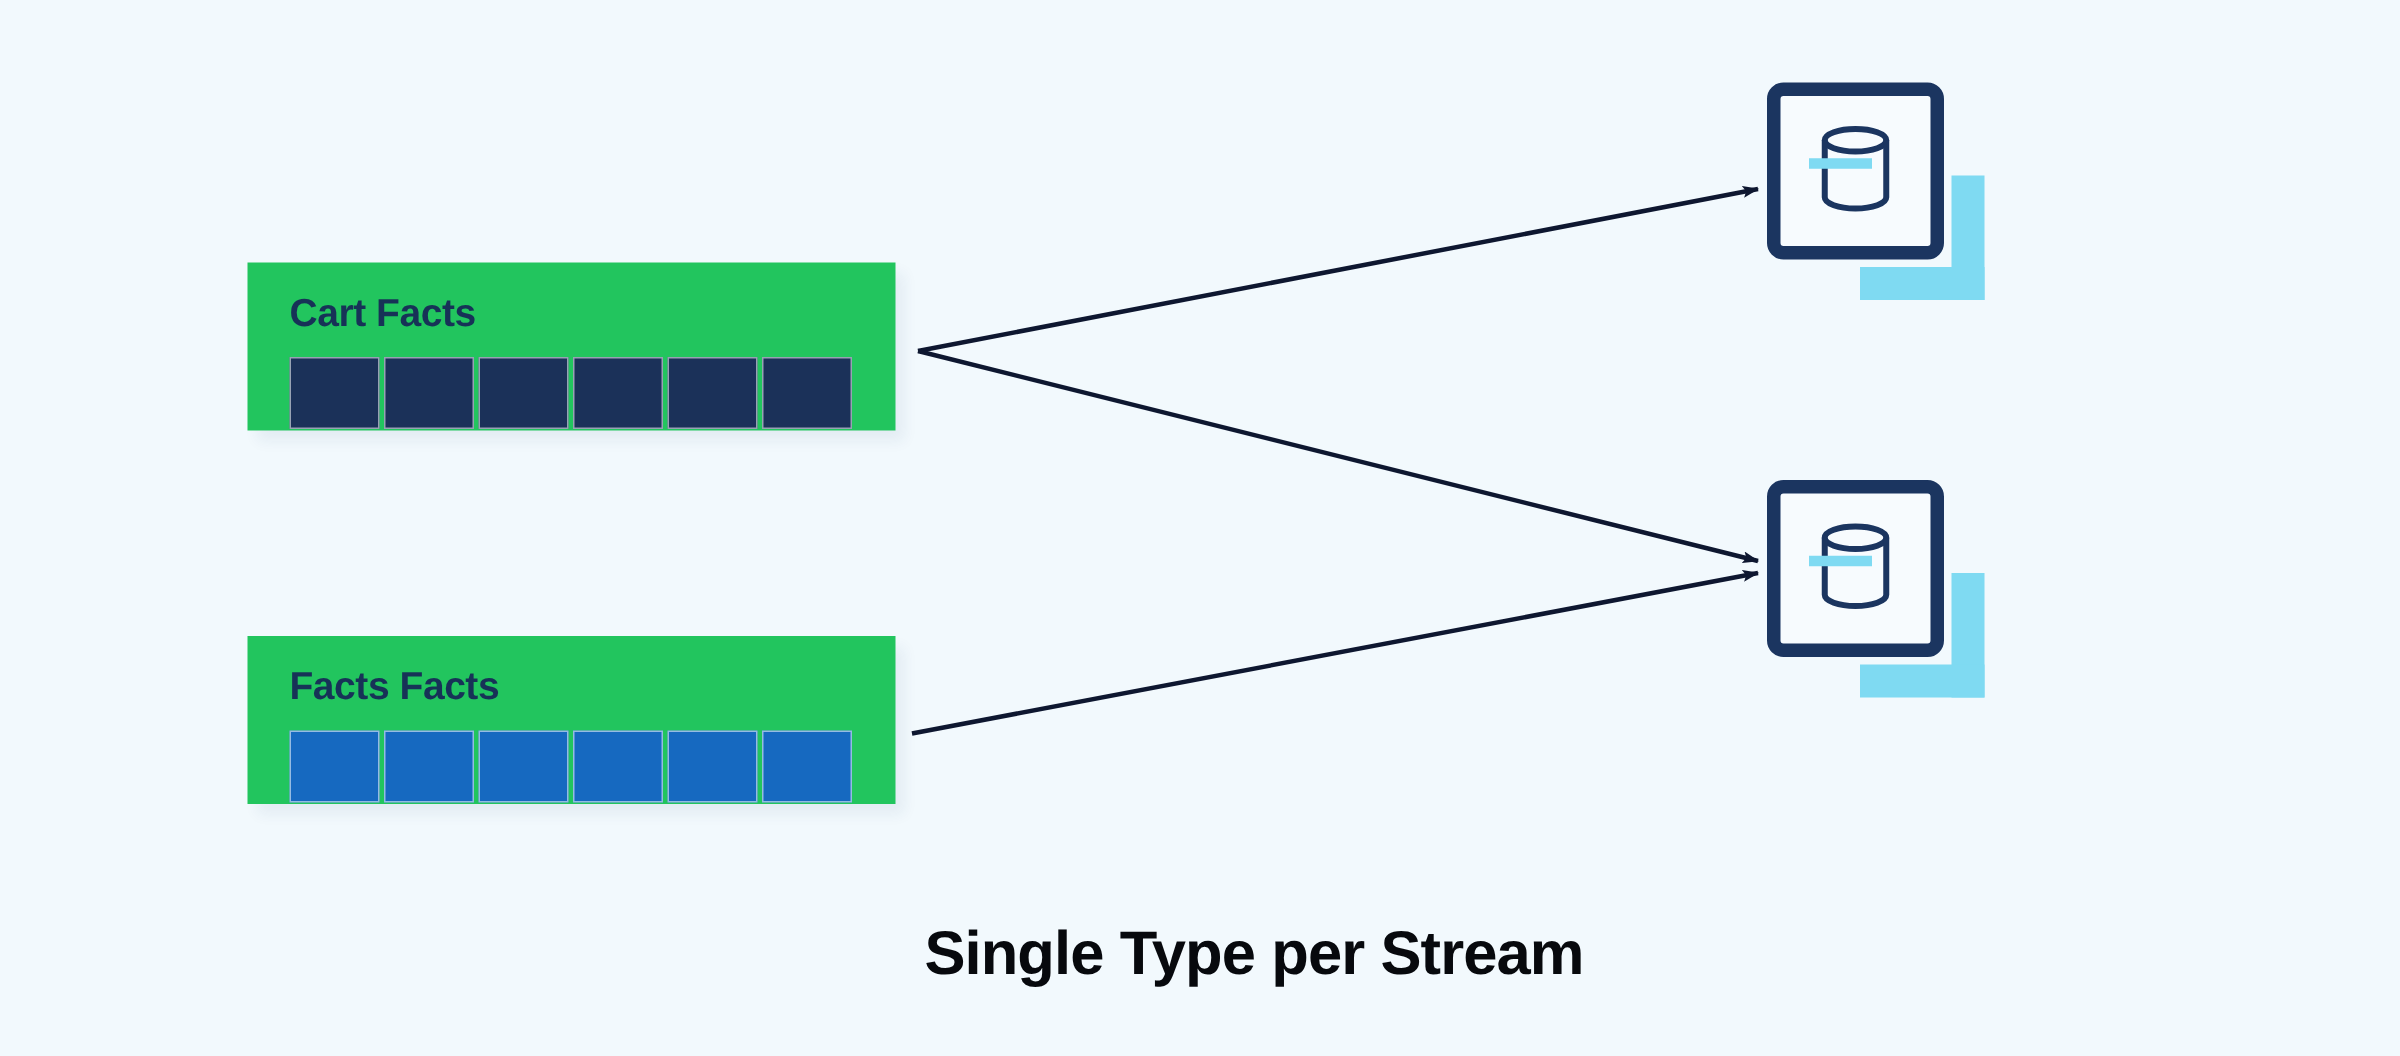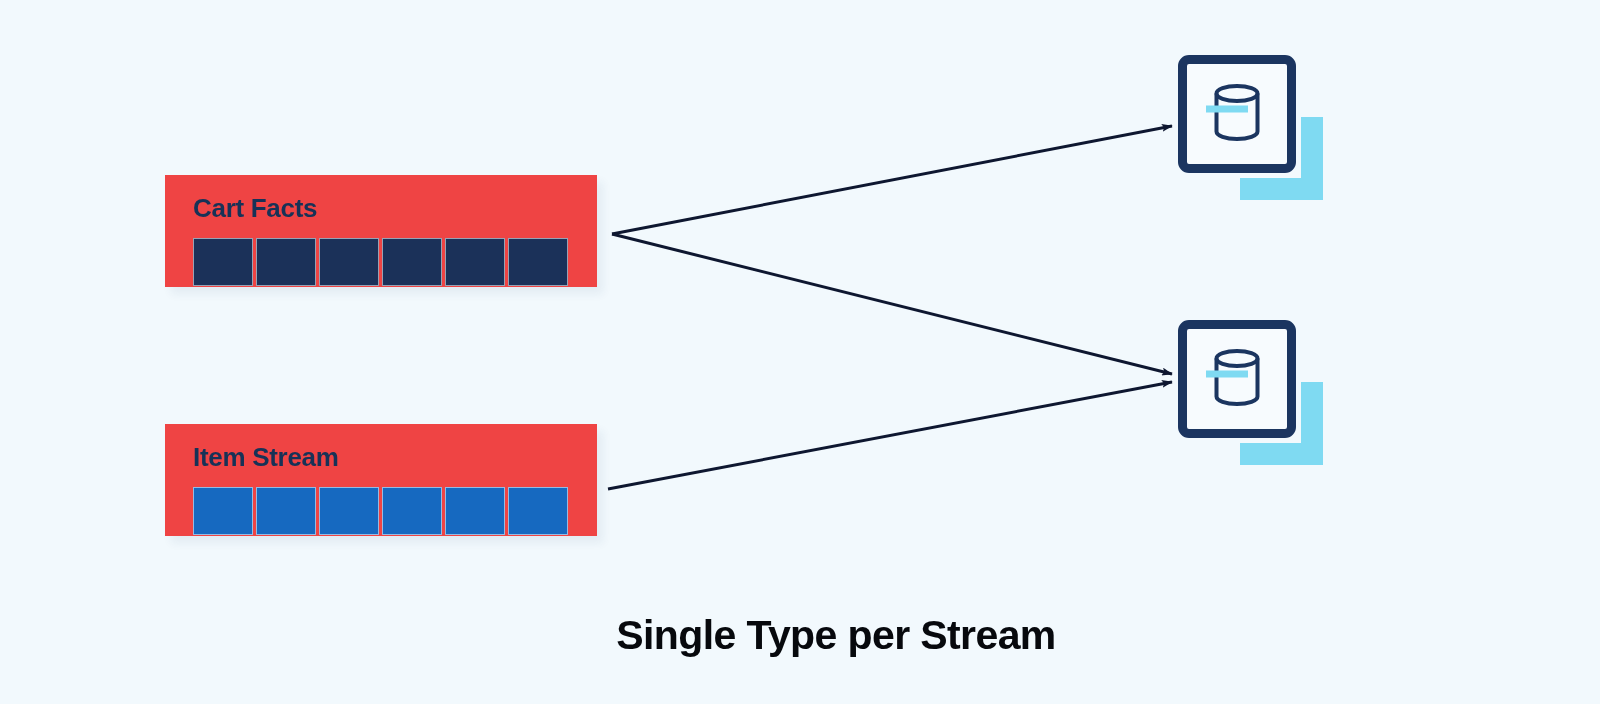--- a/index.html
+++ b/index.html
@@ -29,21 +29,21 @@
     top: 0;
     width: 1600px;
     height: 704px;
     pointer-events: none;
     z-index: 1;
   }
 
   
   .stream-card {
     position: absolute;
-    background: #ef4444;
+    background: #22c55e;
     box-shadow: 6px 7px 9px rgba(30, 60, 100, 0.065);
     z-index: 2;
     box-sizing: border-box;
     padding: 20px 27px 0 28px;
   }
   .stream-card .card-title {
     font-size: 26px;
     font-weight: bold;
     color: #173257;
     letter-spacing: -0.3px;
@@ -160,21 +160,21 @@
       <div class="segment" style="background:#1b3159"></div>
       <div class="segment" style="background:#1b3159"></div>
       <div class="segment" style="background:#1b3159"></div>
       <div class="segment" style="background:#1b3159"></div>
       <div class="segment" style="background:#1b3159"></div>
       <div class="segment" style="background:#1b3159"></div>
     </div>
   </div>
 
   <div class="stream-card" id="card-item">
-    <div class="card-title">Item Stream</div>
+    <div class="card-title">Facts Facts</div>
     <div class="segment-row">
       <div class="segment" style="background:#1669c0"></div>
       <div class="segment" style="background:#1669c0"></div>
       <div class="segment" style="background:#1669c0"></div>
       <div class="segment" style="background:#1669c0"></div>
       <div class="segment" style="background:#1669c0"></div>
       <div class="segment" style="background:#1669c0"></div>
     </div>
   </div>
 

